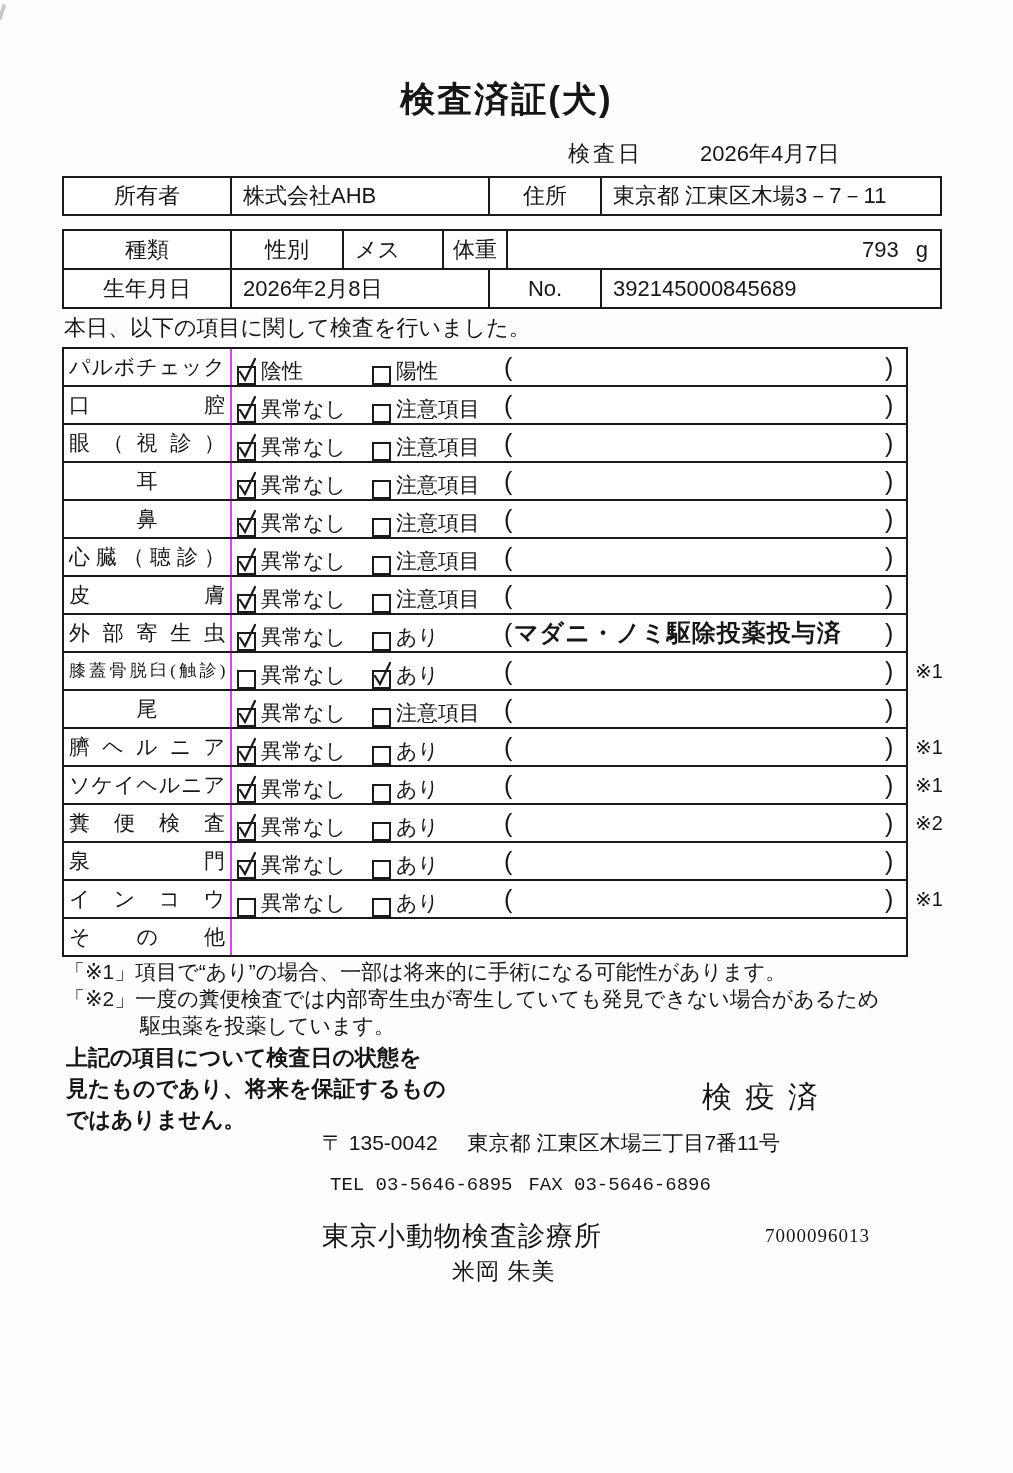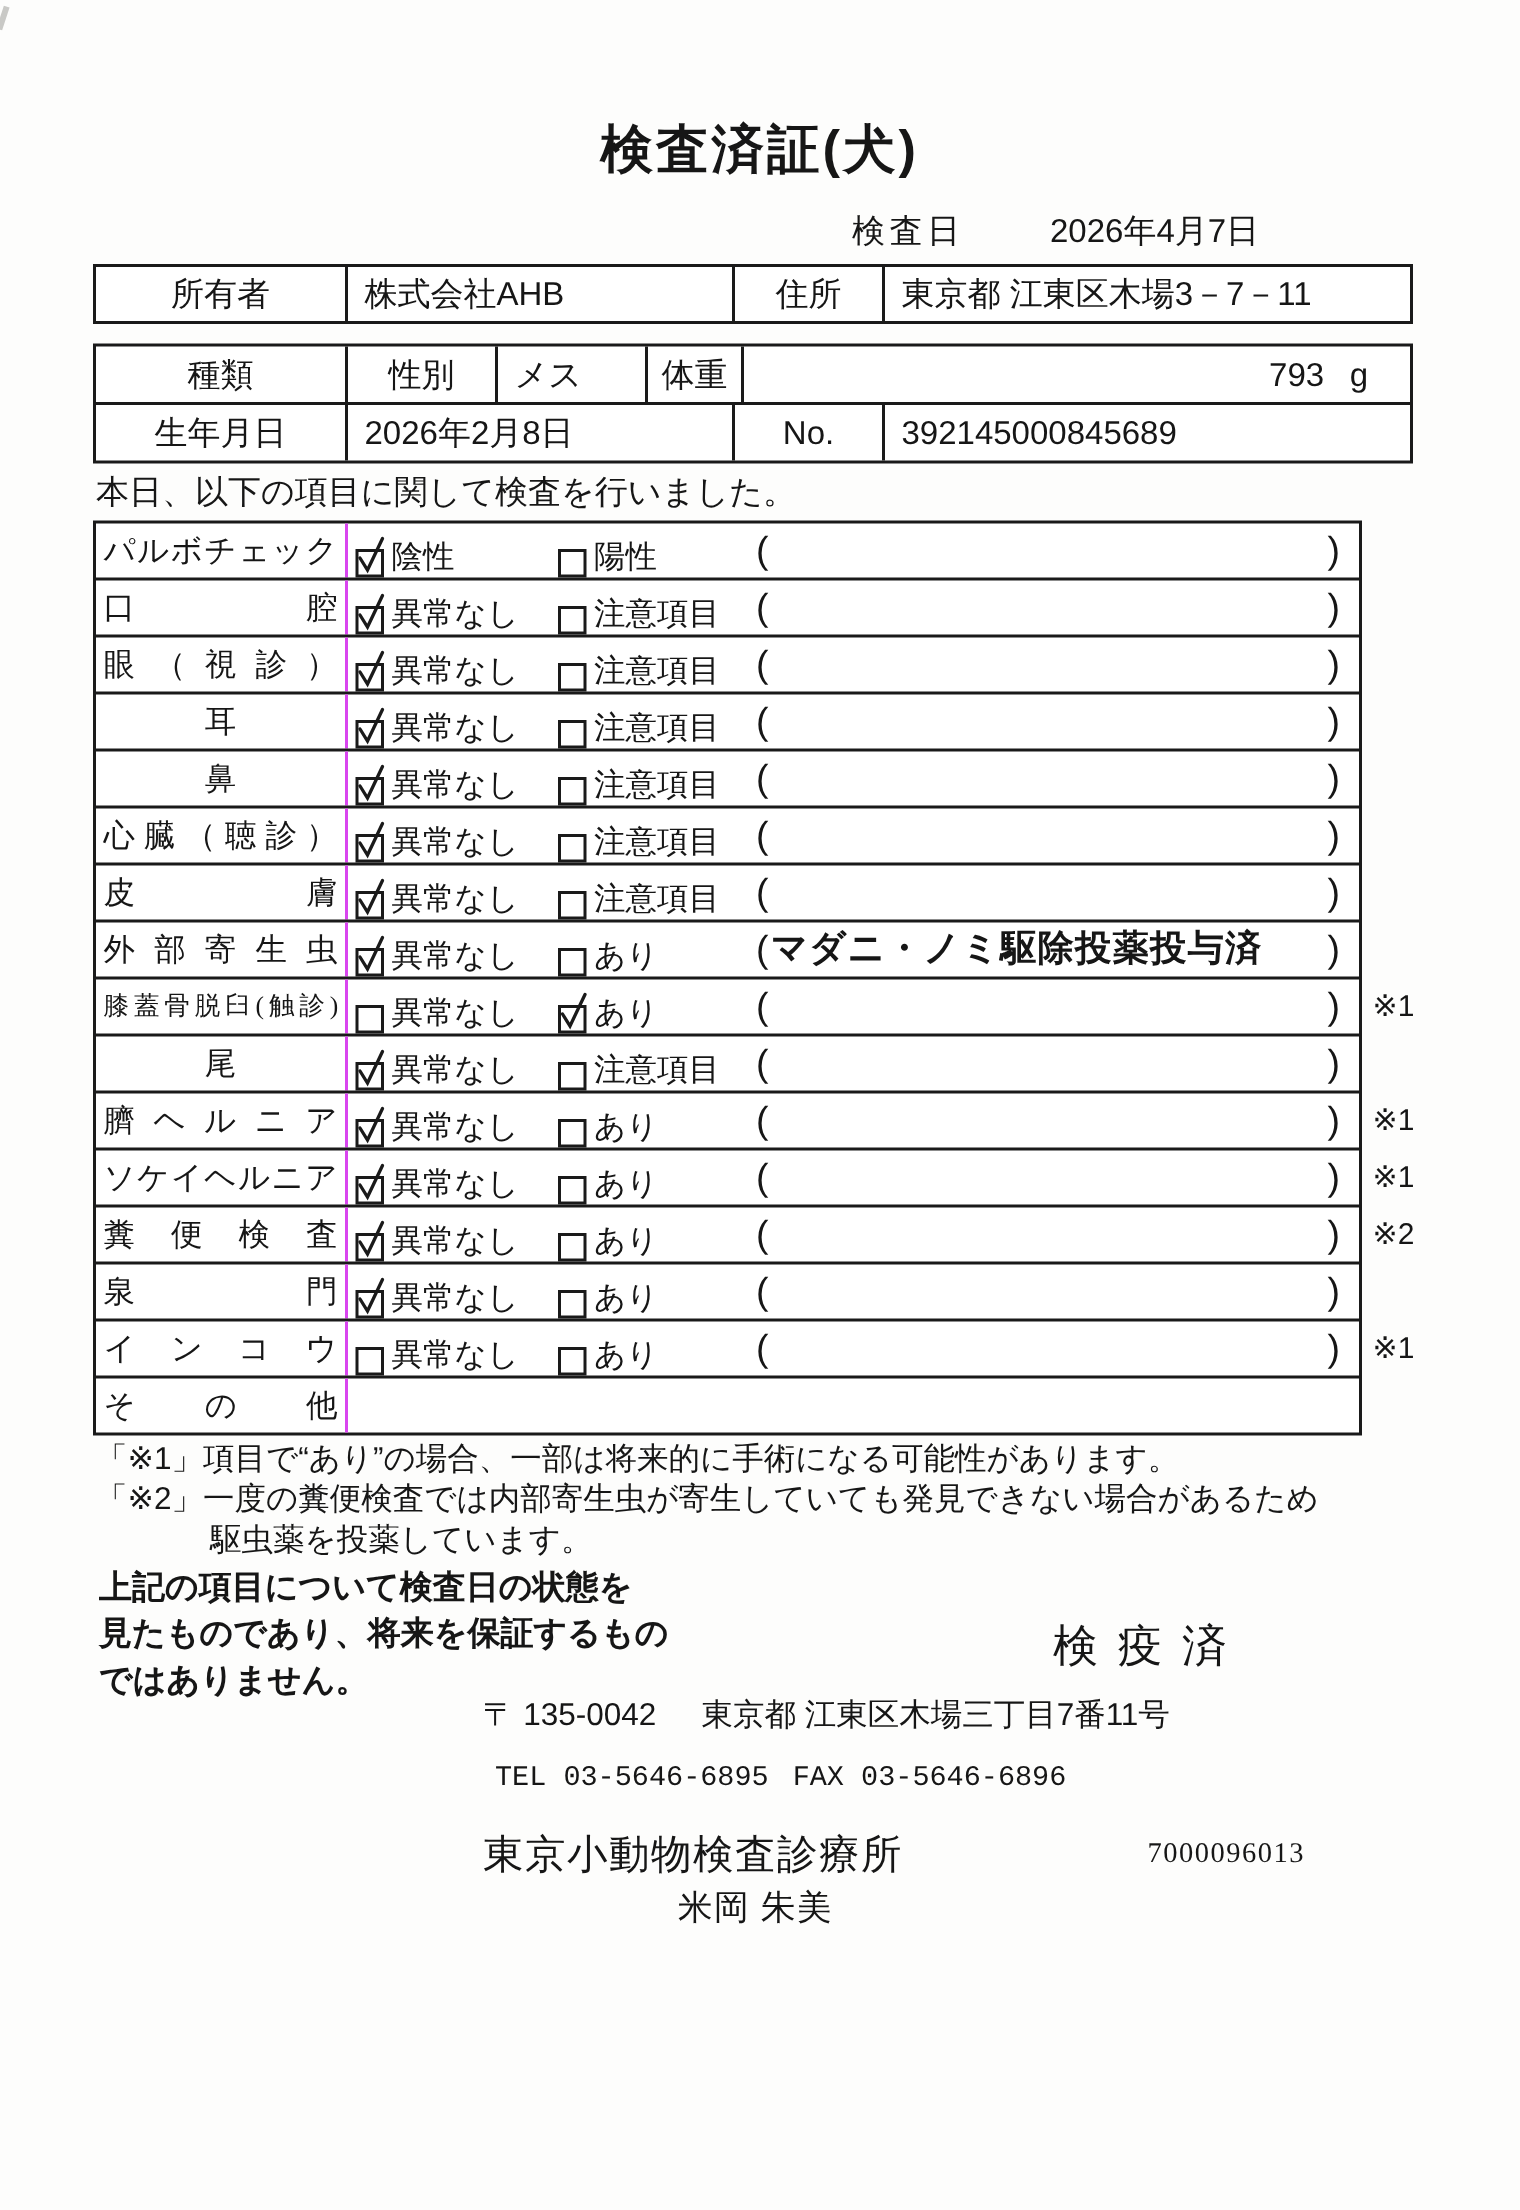--- a/index.html
+++ b/index.html
@@ -22,31 +22,31 @@
   
   .tbl{border:2px solid #1a1a1a;background:#fff;display:flex;box-sizing:border-box;}
   .tbl .cell{box-sizing:border-box;height:100%;line-height:36px;font-size:22px;
              overflow:hidden;white-space:nowrap;}
   .tbl .cell + .cell{border-left:2px solid #1a1a1a;}
   .lab{text-align:center;}
   .val{padding-left:11px;}
   .t1{left:62px;top:176px;width:880px;height:40px;}
   .w-lab{width:166px;}
   .w-v1{width:258px;}
-  .w-v2{width:100px;}
+  .w-v2{width:112px;}
   .w-fill{flex:1;}
 
   .t2{left:62px;top:229px;width:880px;border:2px solid #1a1a1a;background:#fff;box-sizing:border-box;}
   .t2 .trow{display:flex;height:37px;}
   .t2 .trow + .trow{border-top:2px solid #1a1a1a;}
   .t2 .cell{box-sizing:border-box;line-height:37px;font-size:22px;overflow:hidden;white-space:nowrap;}
   .t2 .cell + .cell{border-left:2px solid #1a1a1a;}
   .w-sex{width:100px;}
   .w-wl{width:64px;}
-  .weight-cell{display:flex;justify-content:flex-end;padding-right:28px;text-align:center;}
+  .weight-cell{display:flex;justify-content:flex-end;padding-right:12px;text-align:center;}
   .weight-unit{margin-left:17px;}
 
   .intro{left:64px;top:313px;font-size:22px;}
 
   
   .ctable{left:62px;top:347px;width:846px;border:2px solid #1a1a1a;background:#fff;box-sizing:border-box;}
   .crow{display:flex;height:36px;position:relative;}
   .crow + .crow{border-top:2px solid #1a1a1a;}
   .clabel{width:168px;box-sizing:border-box;border-right:2px solid #d946ef;
           padding:0 5px;font-size:21px;line-height:36px;white-space:nowrap;

